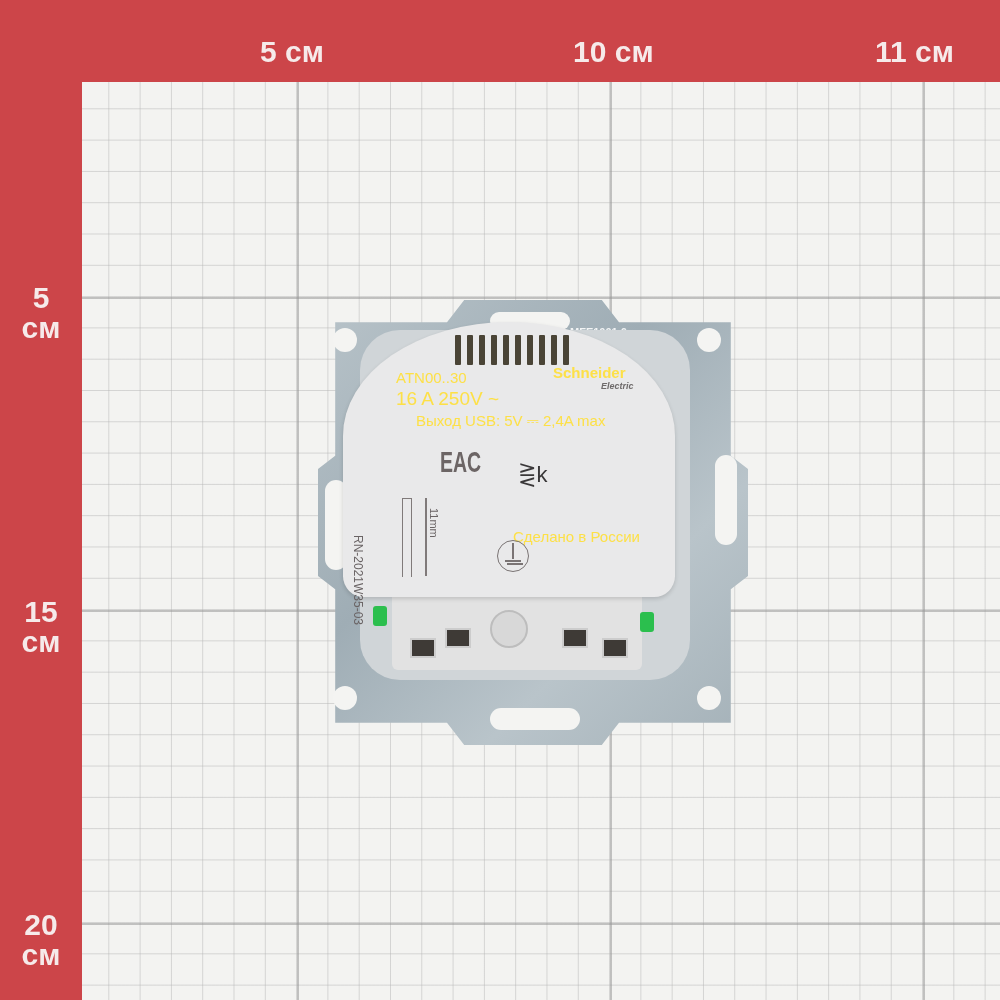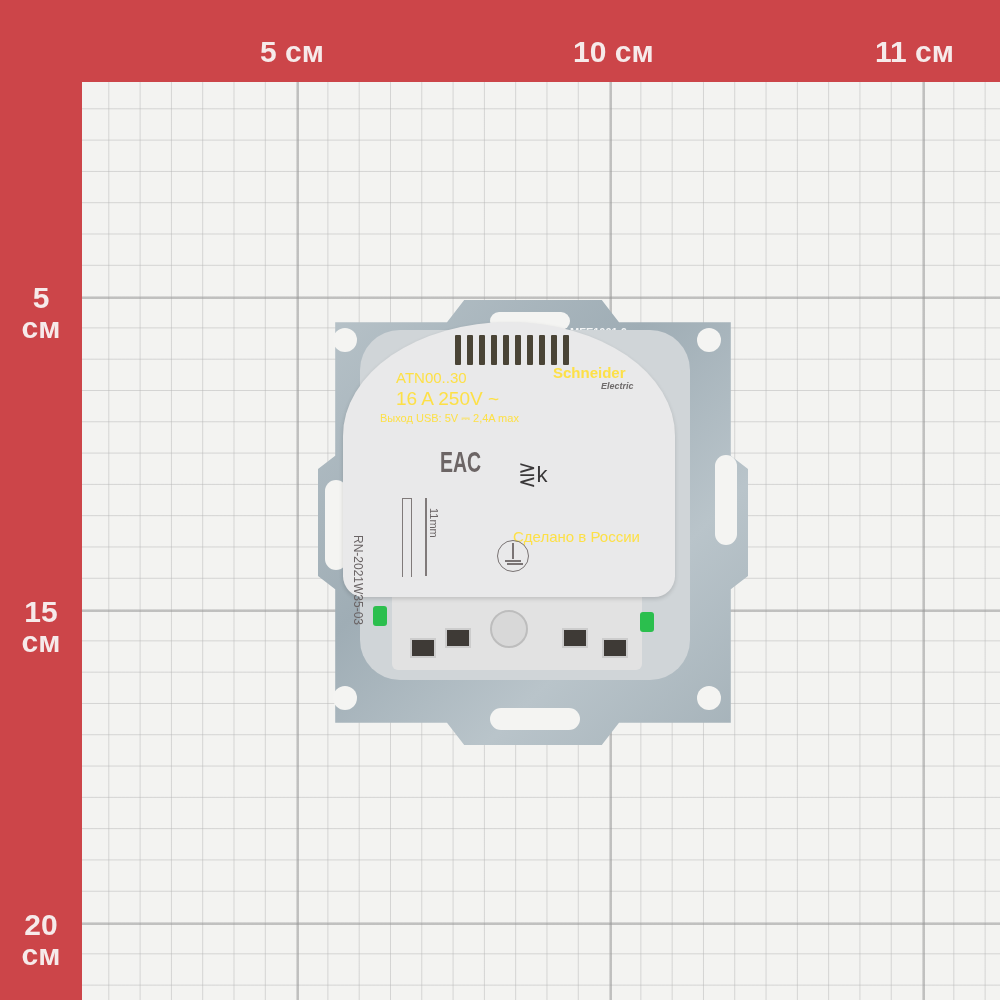--- a/index.html
+++ b/index.html
@@ -22,21 +22,21 @@
     clip-path:polygon(4% 5%,30% 5%,34% 0%,66% 0%,70% 5%,96% 5%,96% 35%,100% 38%,100% 62%,96% 65%,96% 95%,70% 95%,66% 100%,34% 100%,30% 95%,4% 95%,4% 65%,0% 62%,0% 38%,4% 35%);}
   .hole{position:absolute;width:24px;height:24px;border-radius:50%;background:#f4f4f2;}
   .slot{position:absolute;background:#f4f4f2;border-radius:14px;}
   .inner-metal{position:absolute;left:360px;top:330px;width:330px;height:350px;background:#d0d5d8;border-radius:40px;}
   .cover{position:absolute;left:343px;top:322px;width:332px;height:275px;background:#e9e9ea;border-radius:175px 175px 22px 22px / 120px 120px 22px 22px;box-shadow:0 2px 4px rgba(0,0,0,0.15);}
   .vents{position:absolute;left:455px;top:335px;width:125px;height:30px;display:flex;gap:6px;}
   .vent{width:6px;height:30px;background:#4a4436;border-radius:1px;}
   .txt{position:absolute;color:#fde047;font-family:Liberation Sans, sans-serif;}
   .t-model{left:396px;top:369px;font-size:15px;}
   .t-rating{left:396px;top:388px;font-size:19px;}
-  .t-usb{left:380px;top:412px;font-size:11px;}
+  .t-usb{left:416px;top:412px;font-size:15px;}
   .brand{position:absolute;left:553px;top:364px;color:#fde047;font-weight:bold;font-size:15px;}
   .brand-sub{position:absolute;left:570px;top:381px;color:#6e6a6a;font-size:9px;font-weight:bold;font-style:italic;margin-left:31px;}
   .eac{position:absolute;left:440px;top:445px;font-size:30px;color:#6c6565;font-family:"Liberation Sans",sans-serif;font-weight:bold;transform:scaleX(0.65);transform-origin:left;}
   .mark{position:absolute;left:518px;top:462px;font-size:22px;color:#3a3839;}
   .vert{position:absolute;left:365px;top:535px;font-size:12px;color:#6a6465;transform:rotate(90deg);transform-origin:left top;white-space:nowrap;}
   .made{position:absolute;left:513px;top:528px;font-size:15px;color:#fde047;}
   .ground{position:absolute;left:497px;top:540px;width:30px;height:30px;border:1.5px solid #7a7474;border-radius:50%;}
   .ground::before{content:"";position:absolute;left:14px;top:2px;width:1.5px;height:16px;background:#7a7474;}
   .ground::after{content:"";position:absolute;left:7px;top:19px;width:16px;height:1.5px;background:#7a7474;box-shadow:2px 3px 0 -0px #7a7474;}
   .dim{position:absolute;left:402px;top:498px;width:8px;height:78px;border:1.5px solid #807a7a;border-bottom:none;}

